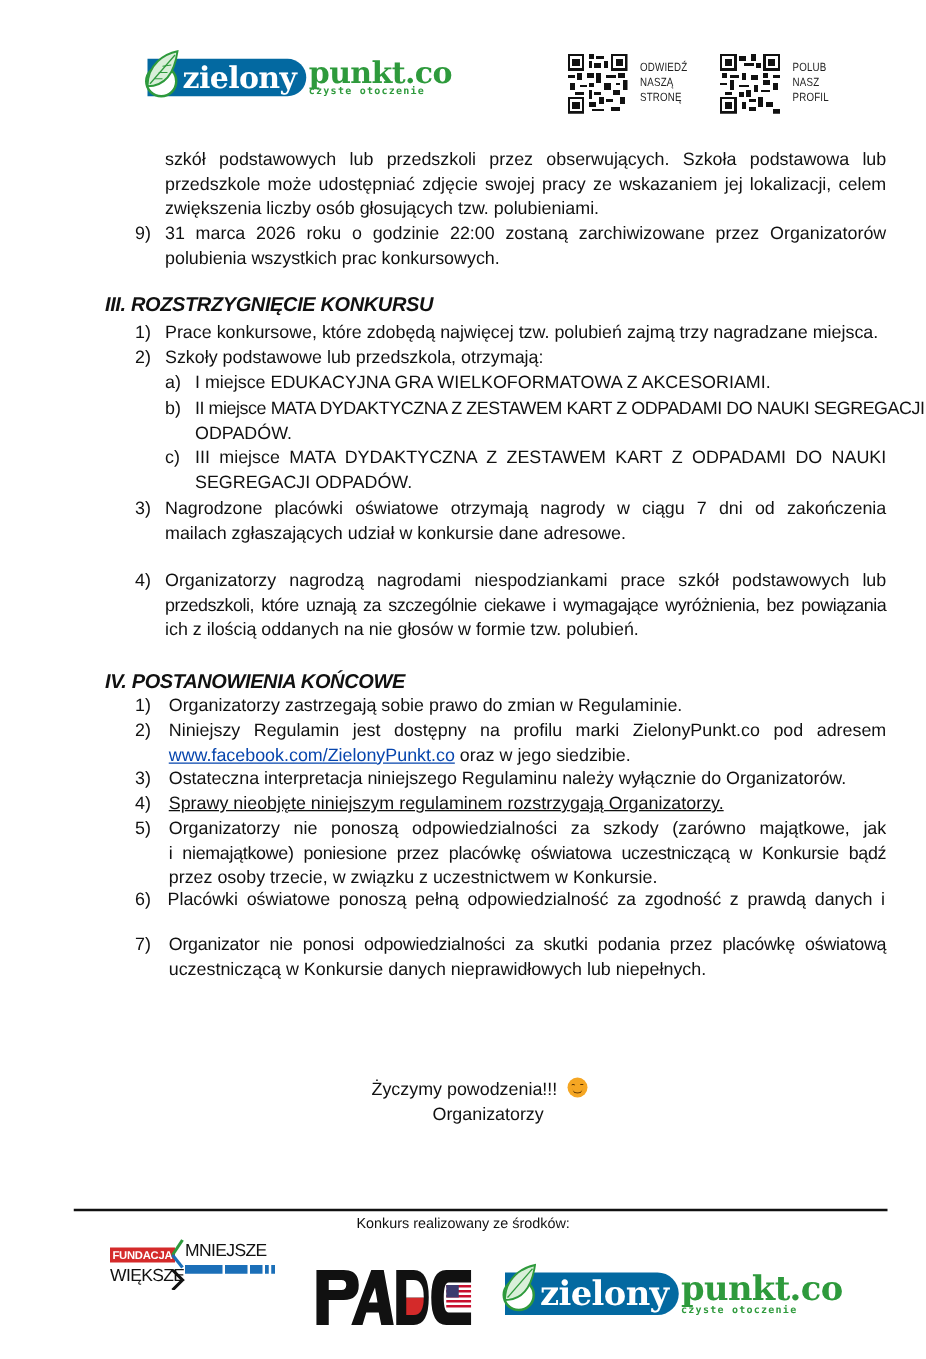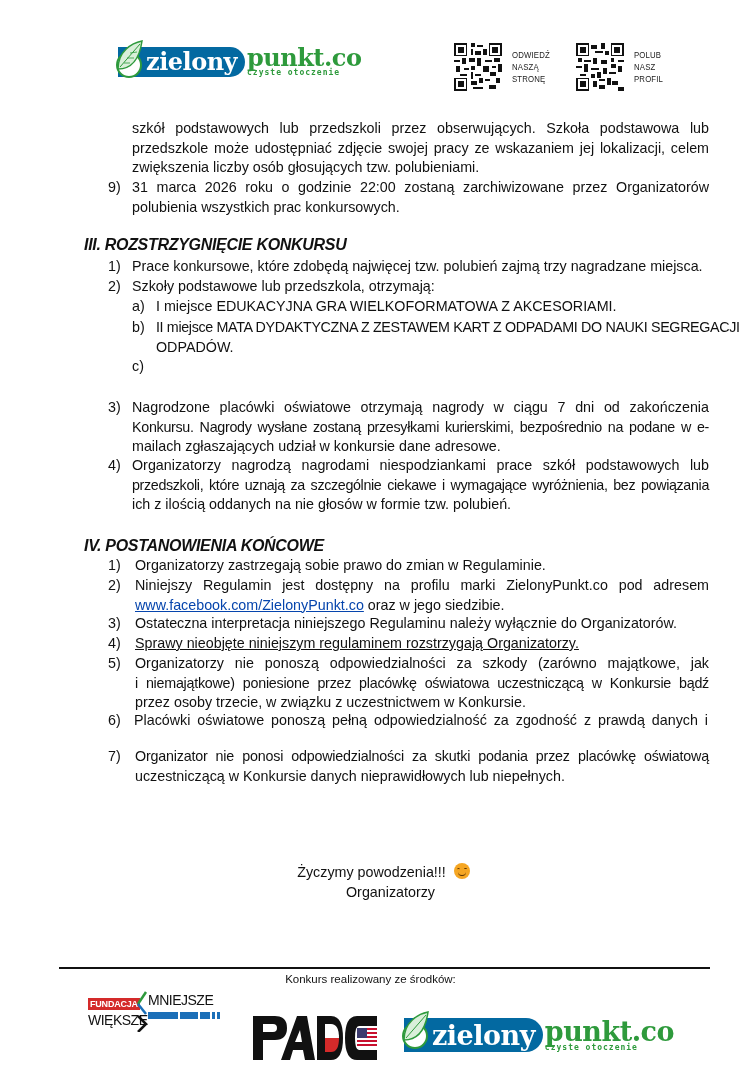--- a/index.html
+++ b/index.html
@@ -240,28 +240,29 @@
     <span class="num">b)</span>
     <div class="para" style="left:24px; width:553px;">
       <span class="line justify" style="letter-spacing:-0.35px;">II miejsce MATA DYDAKTYCZNA Z ZESTAWEM KART Z ODPADAMI DO NAUKI SEGREGACJI</span>
       <span class="line">ODPADÓW.</span>
     </div>
   </div>
 
   <div class="item" style="left:132px; top:357px; width:577px; height:40px;">
     <span class="num">c)</span>
     <div class="para" style="left:24px; width:553px;">
+      <span class="line justify">III miejsce MATA DYDAKTYCZNA Z ZESTAWEM KART Z ODPADAMI DO NAUKI</span>
+      <span class="line">SEGREGACJI ODPADÓW.</span>
     </div>
   </div>
 
   <div class="item" style="left:108px; top:398px; width:601px; height:60px;">
     <span class="num">3)</span>
     <div class="para" style="left:24px; width:577px;">
       <span class="line justify">Nagrodzone placówki oświatowe otrzymają nagrody w ciągu 7 dni od zakończenia</span>
-      <span class="line justify" style="letter-spacing:-0.3px;">Konkursu. Nagrody wysłane zostaną przesyłkami kurierskimi, bezpośrednio na podane w e-</span>
       <span class="line">mailach zgłaszających udział w konkursie dane adresowe.</span>
     </div>
   </div>
 
   <div class="item" style="left:108px; top:456px; width:601px; height:60px;">
     <span class="num">4)</span>
     <div class="para" style="left:24px; width:577px;">
       <span class="line justify">Organizatorzy nagrodzą nagrodami niespodziankami prace szkół podstawowych lub</span>
       <span class="line justify" style="letter-spacing:-0.35px;">przedszkoli, które uznają za szczególnie ciekawe i wymagające wyróżnienia, bez powiązania</span>
       <span class="line">ich z ilością oddanych na nie głosów w formie tzw. polubień.</span>

